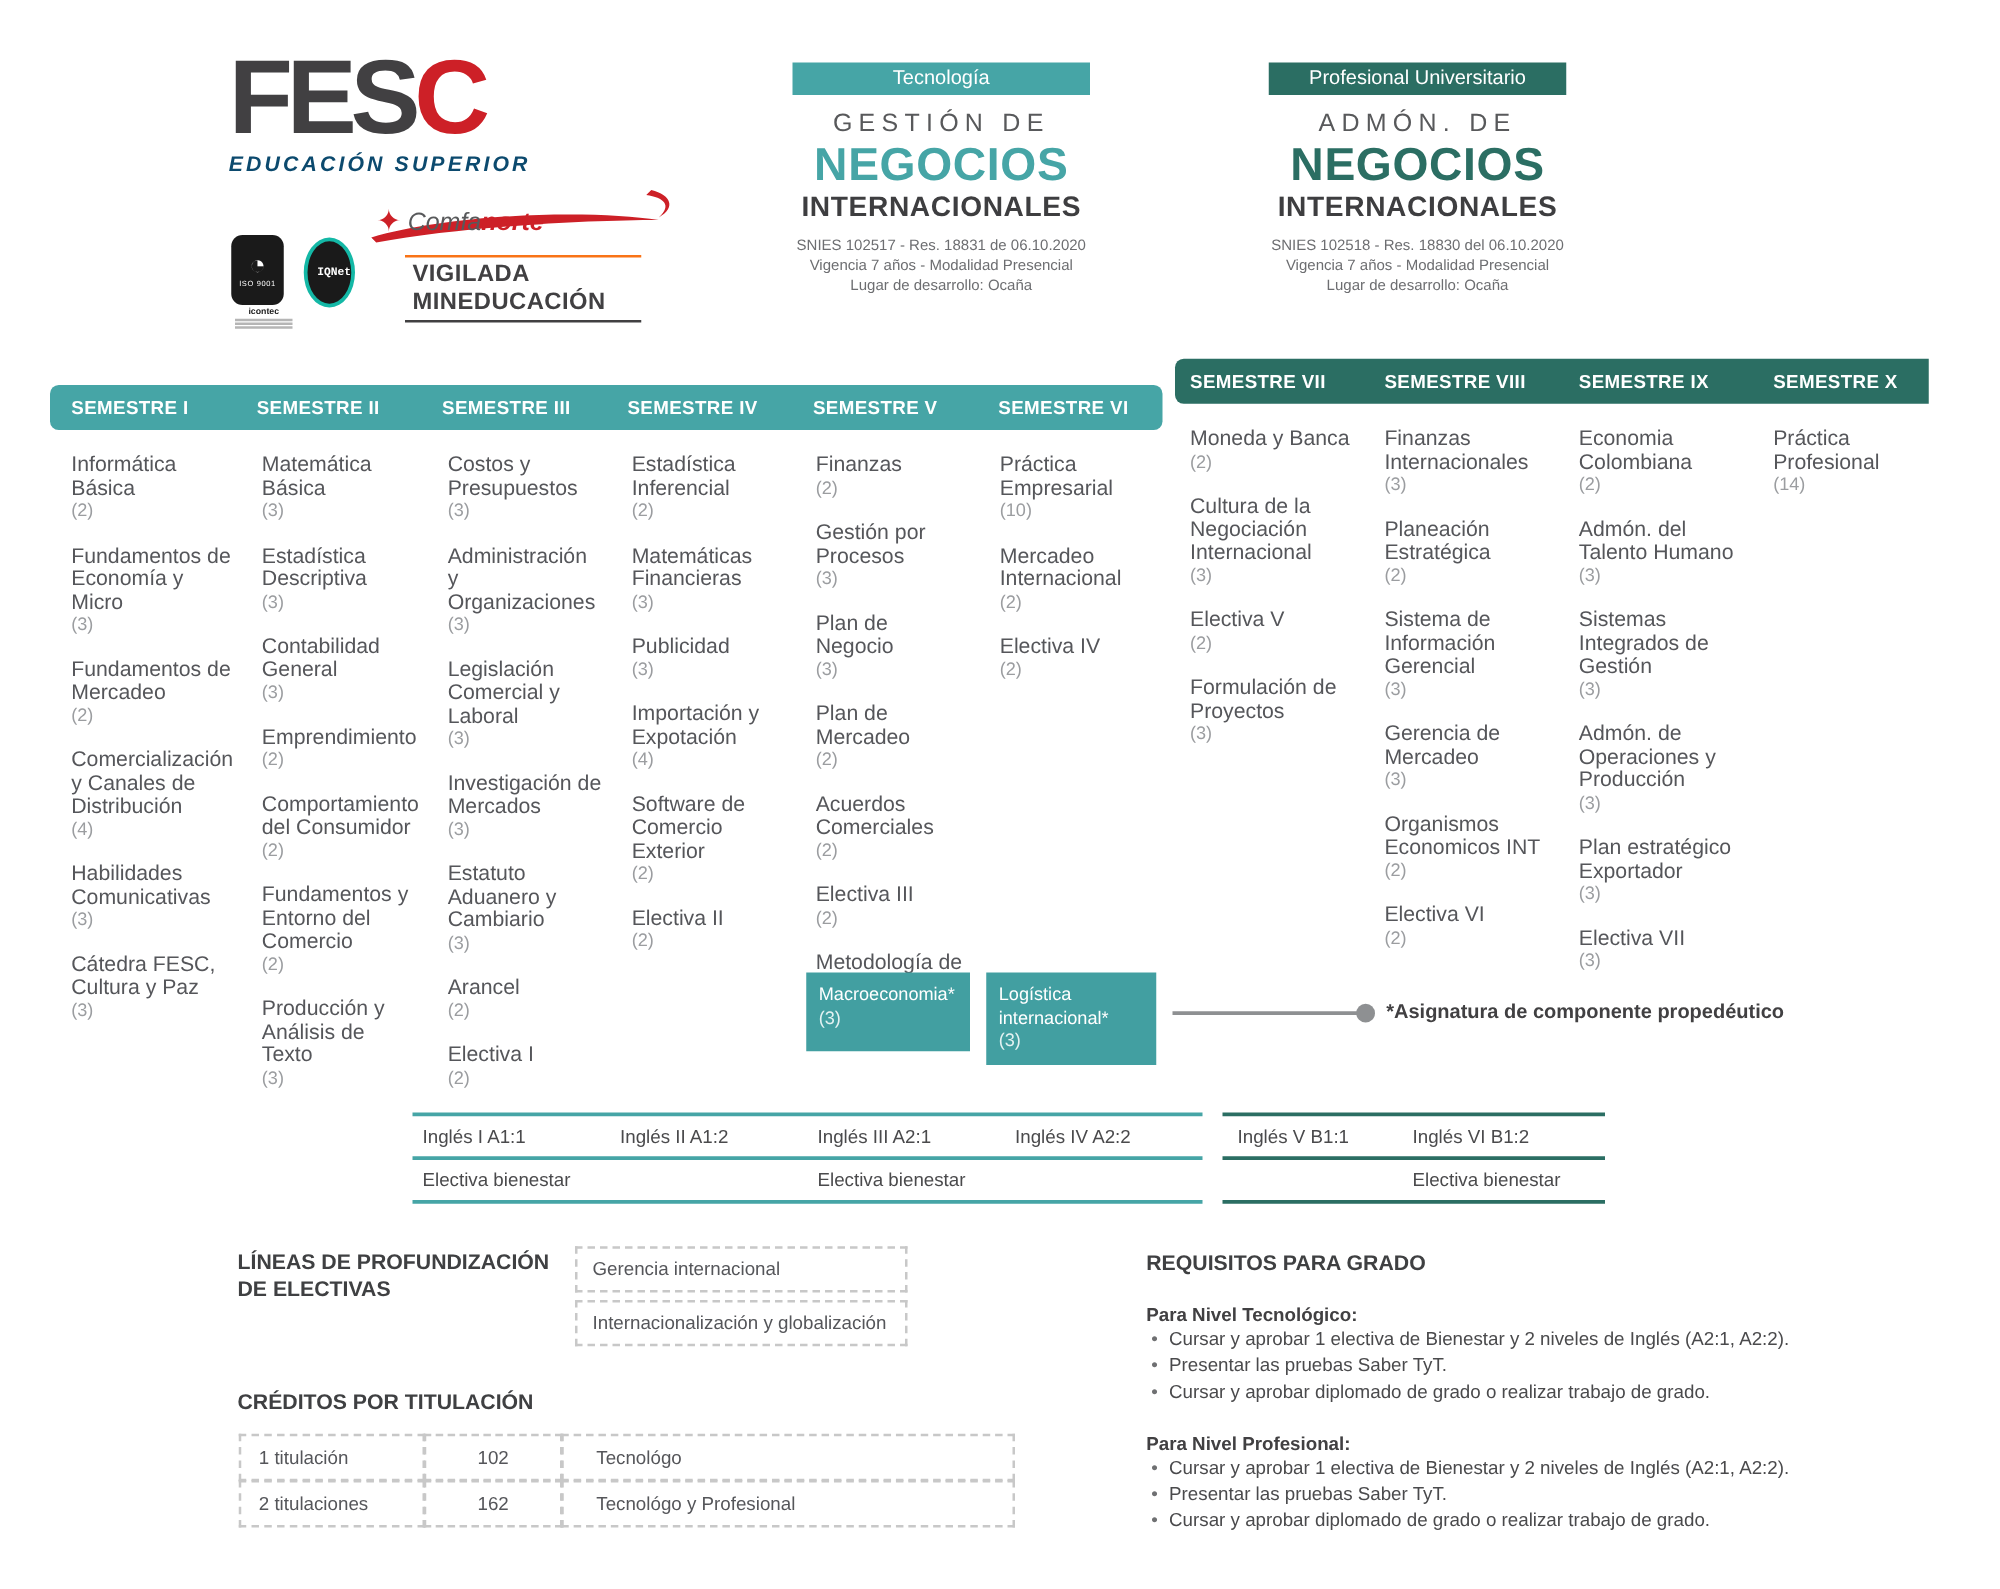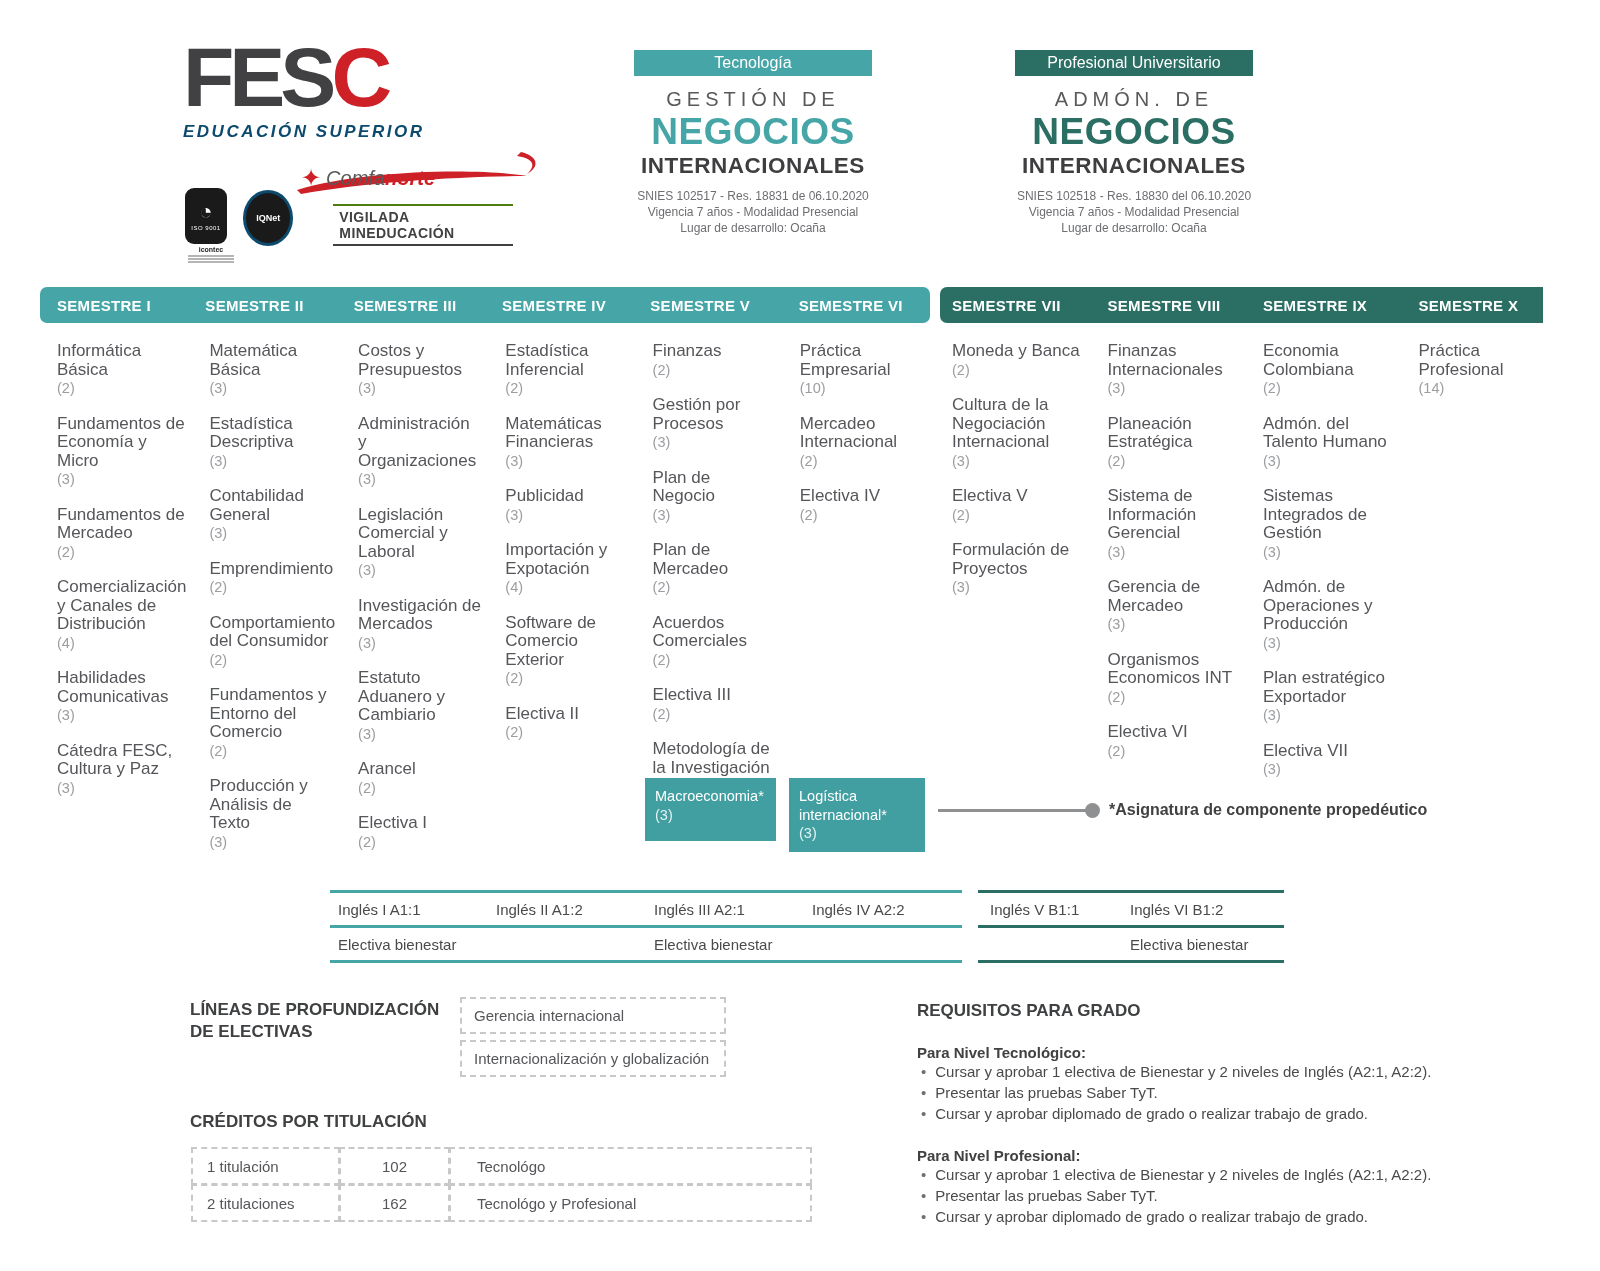--- a/index.html
+++ b/index.html
@@ -15,39 +15,39 @@
   .comfa{color:#58595b;}
   .norte{color:#cd2027;font-weight:700;}
   .star-glyph{color:#cd2027;font-size:24px;font-style:normal;line-height:1;}
   .cert-row{position:absolute;left:2px;top:150px;display:flex;align-items:flex-start;}
   .iso-badge{width:42px;height:56px;background:#1a1a1a;border-radius:9px;color:#fff;display:flex;flex-direction:column;align-items:center;justify-content:center;gap:2px;}
   .iso-badge .swirl{font-size:22px;line-height:1;}
   .iso-badge .iso-txt{font-size:6px;letter-spacing:.5px;}
   .icontec-txt{font-size:7px;font-weight:700;color:#1a1a1a;text-align:center;margin-top:2px;}
   .fineprint{width:52px;margin-top:2px;}
   .fineprint i{display:block;height:2px;background:#b5b5b5;margin:1px 3px;}
-  .iqnet-badge{width:50px;height:50px;border-radius:50%;background:#1a1a1a;color:#fff;display:flex;align-items:center;justify-content:center;font-size:9px;font-weight:700;margin-left:6px;margin-top:2px;border:3px solid #0c4a6e;}
-  .vigilada{margin-left:40px;margin-top:16px;font-size:14px;font-weight:700;color:#414042;border-top:2px solid #4d7c0f;border-bottom:2px solid #414042;padding:3px 6px;letter-spacing:.4px;}
+  .iqnet-badge{width:50px;height:50px;border-radius:50%;background:#1a1a1a;color:#fff;display:flex;align-items:center;justify-content:flex-end;font-size:9px;font-weight:700;margin-left:6px;margin-top:2px;border:3px solid #14b8a6;font-family:Liberation Mono, monospace;}
+  .vigilada{margin-left:40px;margin-top:16px;font-size:19px;font-weight:700;color:#414042;border-top:2px solid #f97316;border-bottom:2px solid #414042;padding:3px 6px;letter-spacing:.4px;}
   
   .program{position:absolute;top:50px;width:280px;text-align:center;}
   #program-tec{left:613px;}
   #program-prof{left:994px;}
   .prog-badge{display:inline-block;width:238px;padding:4px 0;color:#fff;font-size:16px;}
   #program-tec .prog-badge{background:#46a5a6;}
   #program-prof .prog-badge{background:#2b6e63;}
   .prog-line1{margin-top:12px;font-size:20px;letter-spacing:5px;color:#58595b;}
   .prog-line2{margin-top:2px;font-size:37px;font-weight:800;letter-spacing:.5px;line-height:1;}
   #program-tec .prog-line2{color:#46a5a6;}
   #program-prof .prog-line2{color:#2b6e63;}
   .prog-line3{font-size:22.5px;font-weight:800;color:#3e3e40;letter-spacing:.5px;margin-top:3px;}
   .prog-meta{margin-top:9px;font-size:12px;color:#6d6e71;line-height:16px;}
   
   #curriculum{position:absolute;left:40px;top:287px;width:1522px;display:flex;gap:10px;}
   .group{position:relative;}
-  #groupA{width:890px;}
+  #groupA{width:890px;margin-top:21px;}
   #groupB{width:622px;}
   .sem-band{height:36px;border-radius:7px;display:flex;align-items:center;}
   #groupA .sem-band{background:#46a5a6;}
   #groupB .sem-band{background:#2b6e63;}
   .sem-label{flex:1;color:#fff;font-weight:700;font-size:15px;letter-spacing:.3px;padding-left:17px;box-sizing:border-box;}
   #groupB .sem-label{padding-left:12px;}
   .cols{display:flex;}
   .col{flex:1;padding:19px 6px 0 17px;box-sizing:border-box;display:flex;flex-direction:column;}
   #groupB .col{padding-left:12px;}
   .course{margin-bottom:17px;}

